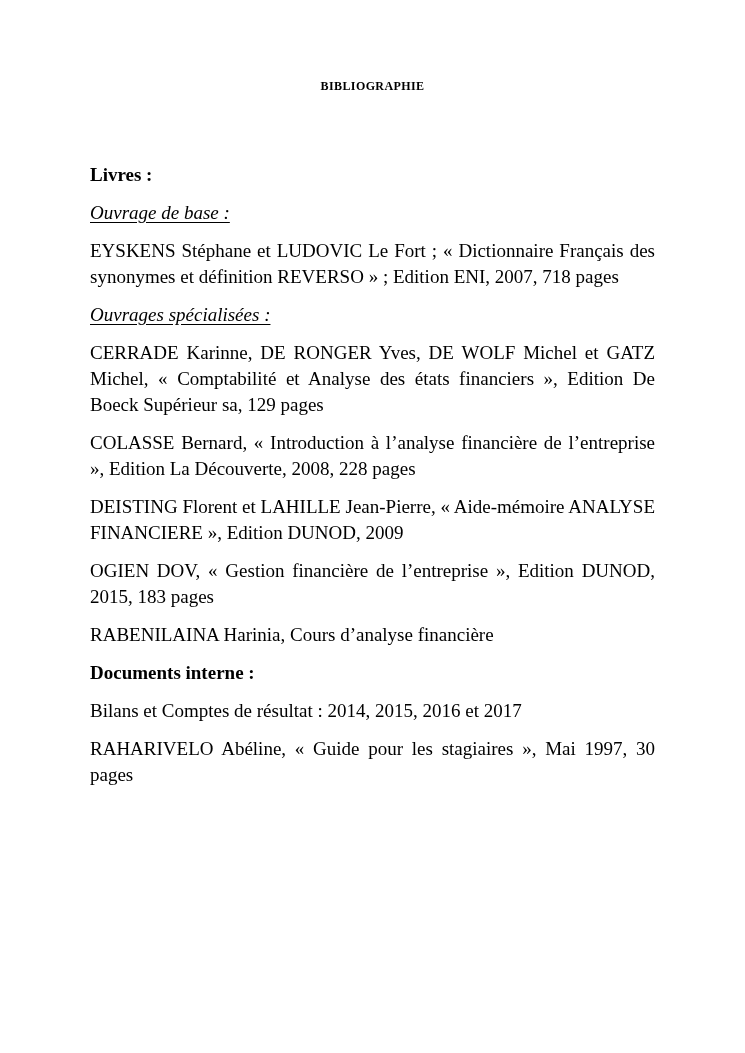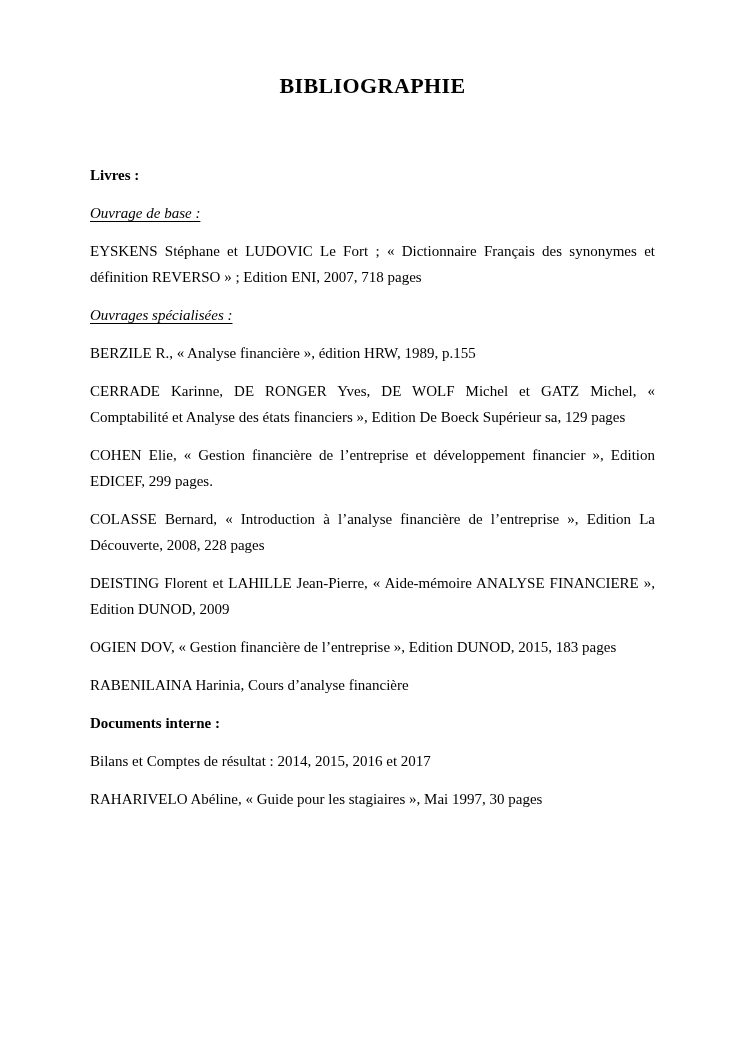--- a/index.html
+++ b/index.html
@@ -11,49 +11,47 @@
     font-family: "Liberation Serif", "DejaVu Serif", serif;
     color: #000000;
   }
   .page {
     width: 745px;
     height: 1053px;
     padding: 72px 90px 0 90px;
     background: #ffffff;
   }
   .doc-title {
-    font-size: 22px;
+    font-size: 12px;
     line-height: 28px;
     font-weight: bold;
     text-align: center;
     letter-spacing: 0.4px;
     margin-bottom: 62px;
   }
   .page p {
-    font-size: 15px;
+    font-size: 19px;
     line-height: 26px;
     margin-bottom: 12px;
     text-align: justify;
   }
   .page p.b { font-weight: bold; }
   .page p.u { text-decoration: underline; text-underline-offset: 3px; font-style: italic; }
 </style>
 </head>
 <body>
 
 <div class="page">
   <h1 class="doc-title">BIBLIOGRAPHIE</h1>
 
   <p class="b">Livres :</p>
   <p class="u">Ouvrage de base :</p>
   <p>EYSKENS Stéphane et LUDOVIC Le Fort ; « Dictionnaire Français des synonymes et définition REVERSO » ; Edition ENI, 2007, 718 pages</p>
   <p class="u">Ouvrages spécialisées :</p>
-  <p>BERZILE R., « Analyse financière », édition HRW, 1989, p.155</p>
   <p>CERRADE Karinne, DE RONGER Yves, DE WOLF Michel et GATZ Michel, « Comptabilité et Analyse des états financiers », Edition De Boeck Supérieur sa, 129 pages</p>
-  <p>COHEN Elie, « Gestion financière de l’entreprise et développement financier », Edition EDICEF, 299 pages.</p>
   <p>COLASSE Bernard, « Introduction à l’analyse financière de l’entreprise », Edition La Découverte, 2008, 228 pages</p>
   <p>DEISTING Florent et LAHILLE Jean-Pierre, « Aide-mémoire ANALYSE FINANCIERE », Edition DUNOD, 2009</p>
   <p>OGIEN DOV, « Gestion financière de l’entreprise », Edition DUNOD, 2015, 183 pages</p>
   <p>RABENILAINA Harinia, Cours d’analyse financière</p>
   <p class="b">Documents interne :</p>
   <p>Bilans et Comptes de résultat : 2014, 2015, 2016 et 2017</p>
   <p>RAHARIVELO Abéline, « Guide pour les stagiaires », Mai 1997, 30 pages</p>
 </div>
 
 </body></html>

